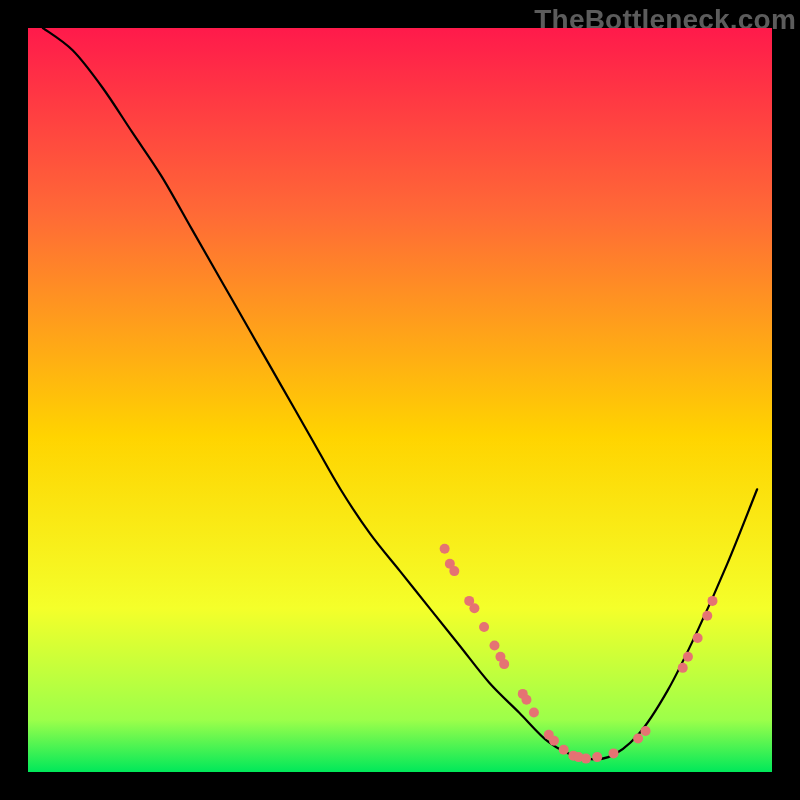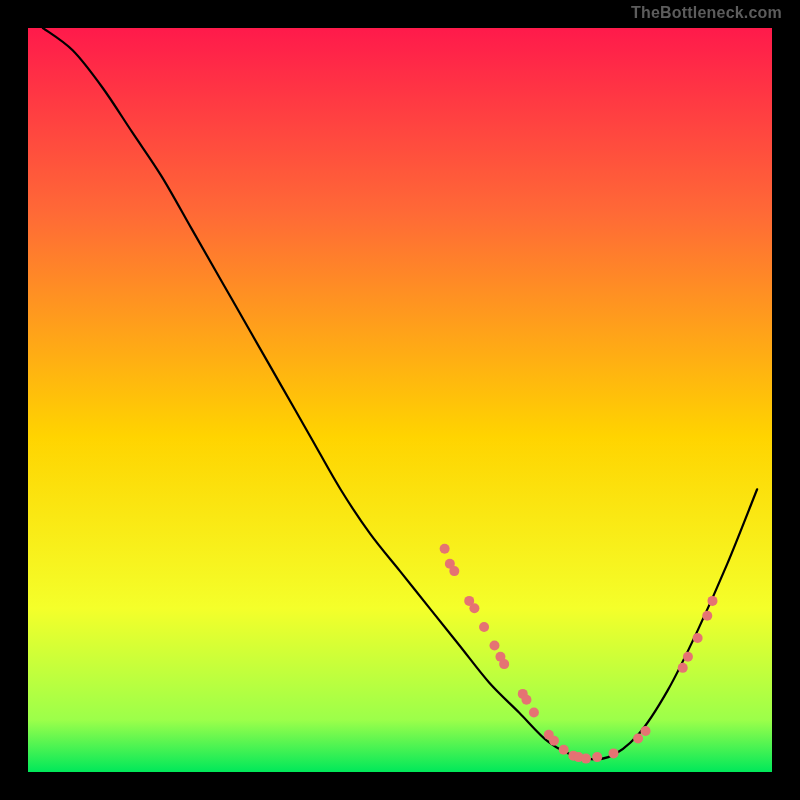--- a/index.html
+++ b/index.html
@@ -12,23 +12,23 @@
   }
   .container {
     position: relative;
     width: 800px;
     height: 800px;
     background: #000000;
   }
   .watermark {
     position: absolute;
     top: 4px;
-    right: 18px;
+    right: 4px;
     font-family: Arial, Helvetica, sans-serif;
-    font-size: 16px;
+    font-size: 28px;
     font-weight: bold;
     color: #5c5c5c;
     letter-spacing: 0.2px;
   }
   svg.plot {
     position: absolute;
     left: 28px;
     top: 28px;
     width: 744px;
     height: 744px;

